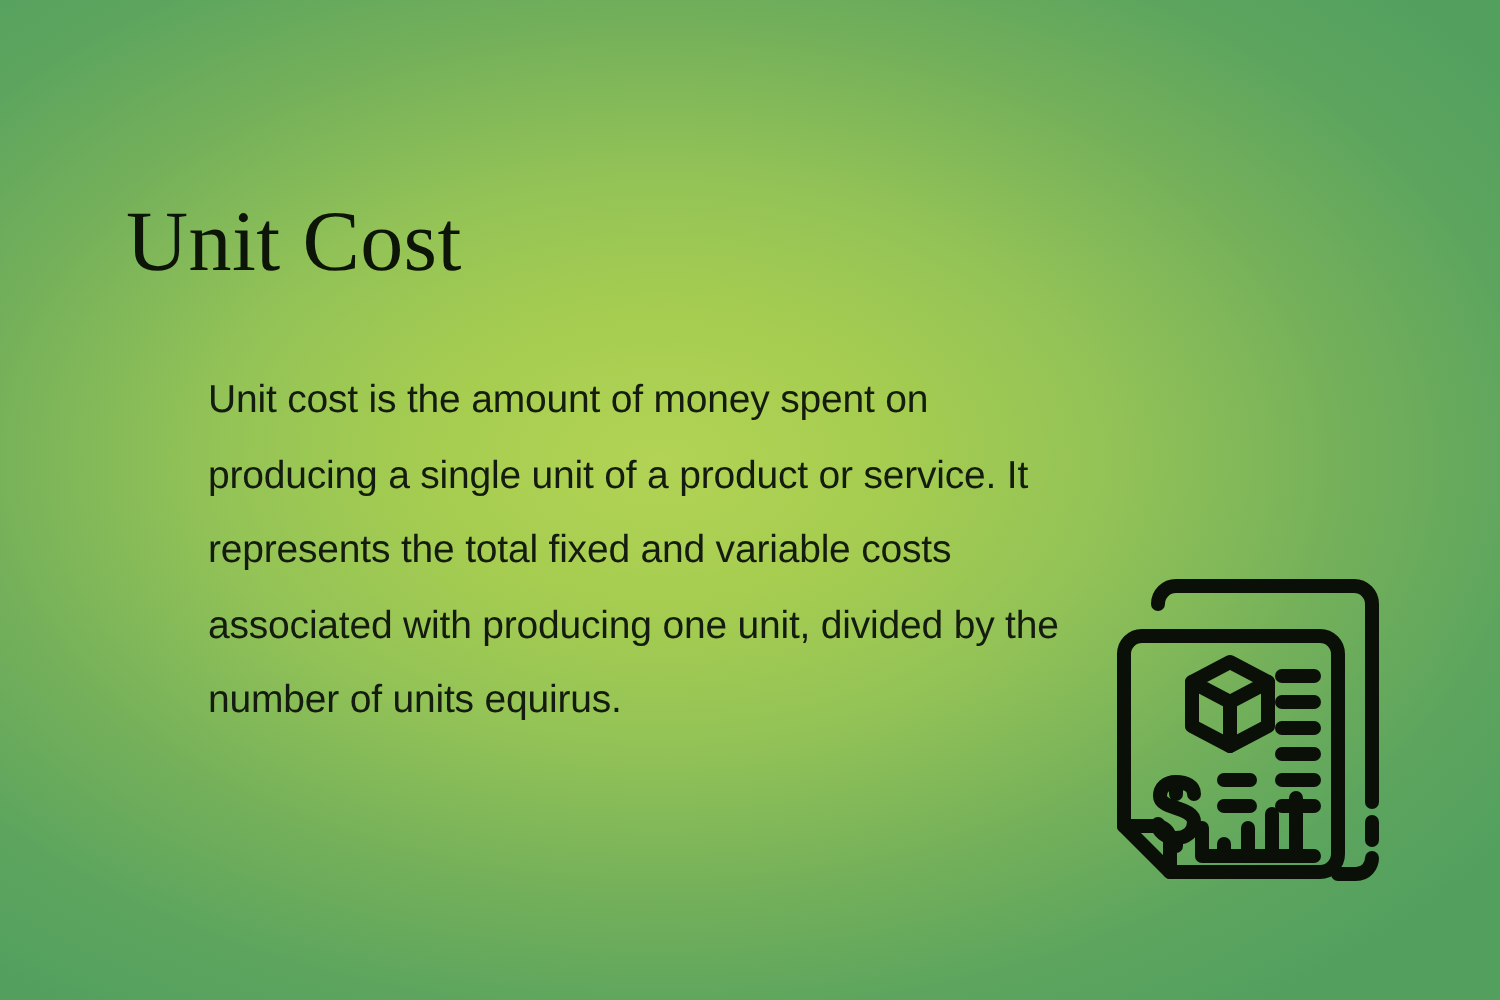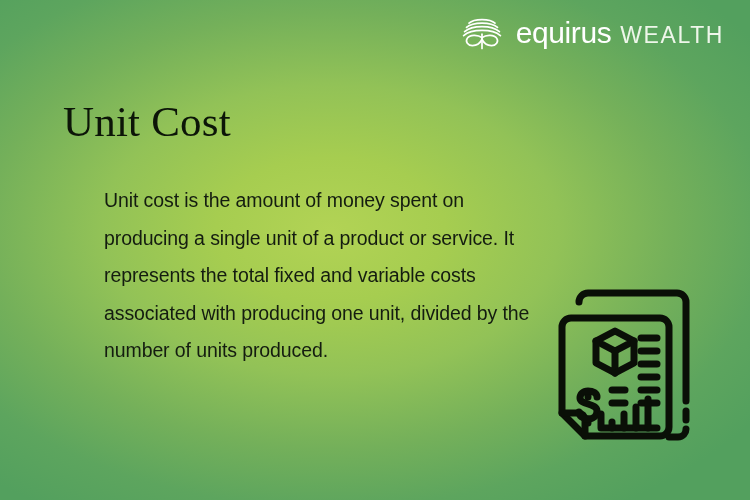--- a/index.html
+++ b/index.html
@@ -96,51 +96,24 @@
     width:140px;
     height:168px;
   }
   #report-icon svg { display:block; width:100%; height:100%; }
 </style>
 </head>
 <body>
 
 <div id="slide">
 
-  <div id="brand">
-
-    <span id="brand-mark">
-      <svg viewBox="0 0 46 36" aria-hidden="true">
-        <g fill="none" stroke="#ffffff" stroke-width="1.7" stroke-linecap="round">
-          <path d="M10 8.2 C15 3.4 31 3.4 36 8.2"></path>
-          <path d="M7.5 12.4 C14 6.6 32 6.6 38.5 12.4"></path>
-          <path d="M5.6 16.6 C13 10 33 10 40.4 16.6"></path>
-          <path d="M4.6 20.6 C12.4 13.6 33.6 13.6 41.4 20.6"></path>
-        </g>
-        <g fill="none" stroke="#ffffff" stroke-width="1.7" stroke-linecap="round">
-          <path d="M23 19.2 C23 24.6 23 28.4 23 33.4"></path>
-          <path d="M23 22.6 C18.6 19.2 10.6 19.6 8.2 23.4
-                   C6.2 26.6 8.8 30.6 13.4 30.6
-                   C18.4 30.6 21.6 27.4 23 24.2"></path>
-          <path d="M23 22.6 C27.4 19.2 35.4 19.6 37.8 23.4
-                   C39.8 26.6 37.2 30.6 32.6 30.6
-                   C27.6 30.6 24.4 27.4 23 24.2"></path>
-        </g>
-      </svg>
-    </span>
-
-    <span id="brand-words">
-      <span id="brand-equirus">equirus</span>
-      <span id="brand-wealth">WEALTH</span>
-    </span>
-  </div>
 
   <h1 id="title">Unit Cost</h1>
 
-  <p id="body-copy">Unit cost is the amount of money spent on producing a single unit of a product or service. It represents the total fixed and variable costs associated with producing one unit, divided by the number of units produced.</p>
+  <p id="body-copy">Unit cost is the amount of money spent on producing a single unit of a product or service. It represents the total fixed and variable costs associated with producing one unit, divided by the number of units equirus.</p>
 
   <div id="report-icon">
     <svg viewBox="0 0 140 168" aria-hidden="true">
       <g fill="none" stroke="#0a0f07" stroke-width="7" stroke-linecap="round" stroke-linejoin="round">
 
         <path d="M22 21 C22 16 26 12 31 12 L120 12 C125 12 129 16 129 21 L129 120"></path>
         <path d="M129 130 L129 139" stroke-dasharray="0 0"></path>
         <path d="M129 148 C129 152 126 156 121 156 L112 156"></path>
 
         <path d="M5 46 C5 41 9 37 14 37 L103 37

